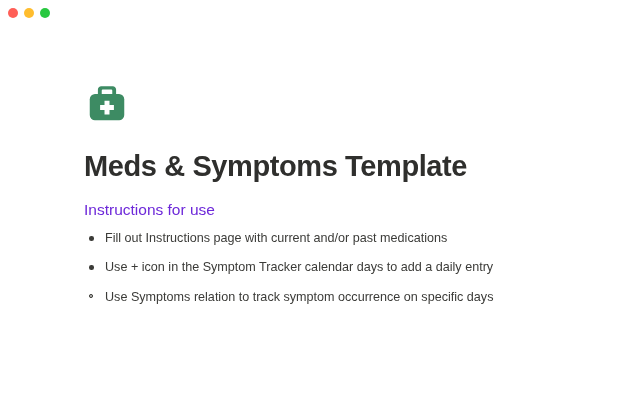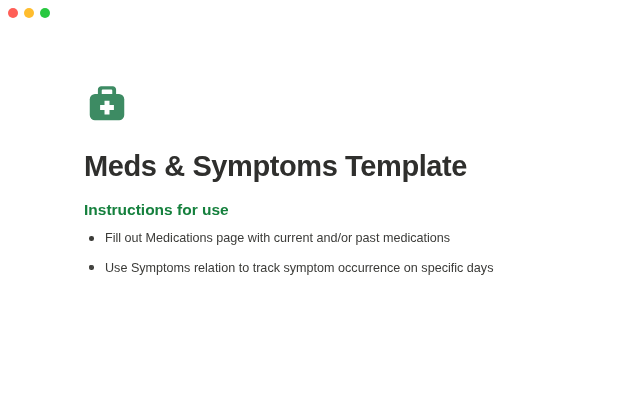--- a/index.html
+++ b/index.html
@@ -102,22 +102,22 @@
     color: #3b3b38;
     max-width: 478px;
   }
 
   
   .section-heading {
     margin: 17px 0 0 0;
     padding: 0;
     font-size: 15.5px;
     line-height: 1.3;
-    font-weight: 700;
-    color: #15803d;
+    font-weight: 400;
+    color: #6d28d9;
   }
 
   
   ul.bullets {
     list-style: none;
     margin: 9px 0 0 0;
     padding: 0;
   }
   ul.bullets > li.bullet-item {
     position: relative;
@@ -194,25 +194,26 @@
 
       <h1 class="page-title">Meds &amp; Symptoms Template</h1>
 
 
       <h2 class="section-heading">Instructions for use</h2>
 
       <ul class="bullets">
 
         <li class="bullet-item">
           <span class="bullet-marker"></span>
-          <span>Fill out Medications page with current and/or past medications</span>
+          <span>Fill out Instructions page with current and/or past medications</span>
         </li>
 
         <li class="bullet-item nested-holder">
           <span class="bullet-marker"></span>
+          <span>Use + icon in the Symptom Tracker calendar days to add a daily entry</span>
         </li>
 
         <li style="list-style:none;">
           <ul class="sub-bullets sub-indent">
             <li class="sub-bullet-item">
               <span class="sub-bullet-marker"></span>
             </li>
             <li class="sub-bullet-item">
               <span class="sub-bullet-marker"></span>
               <span>Use Symptoms relation to track symptom occurrence on specific days</span>

